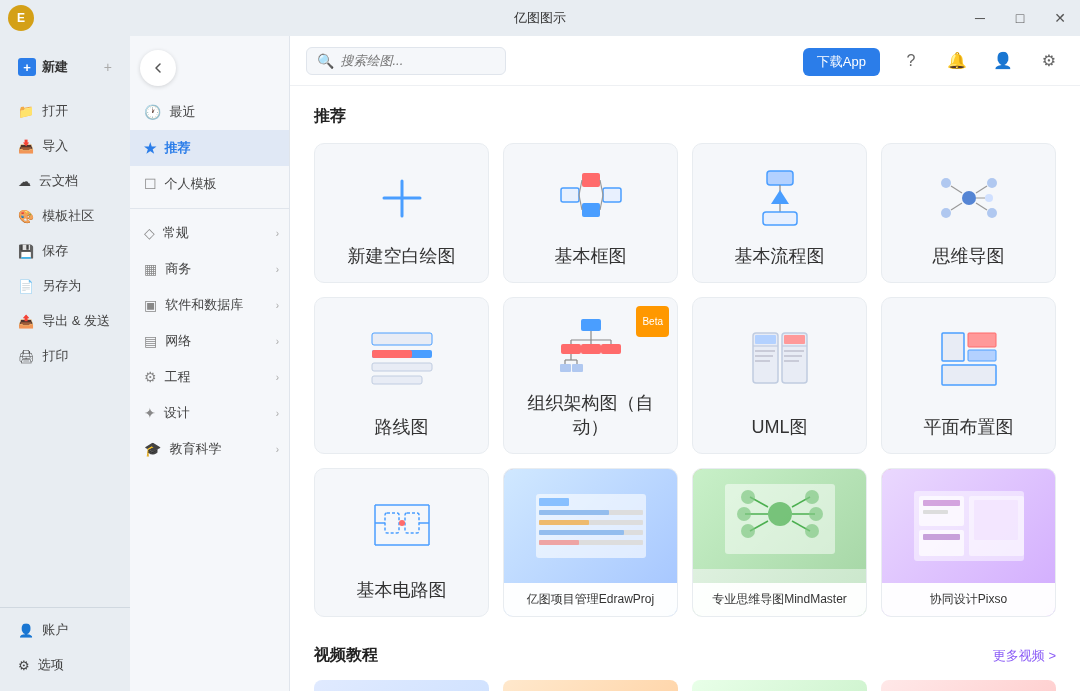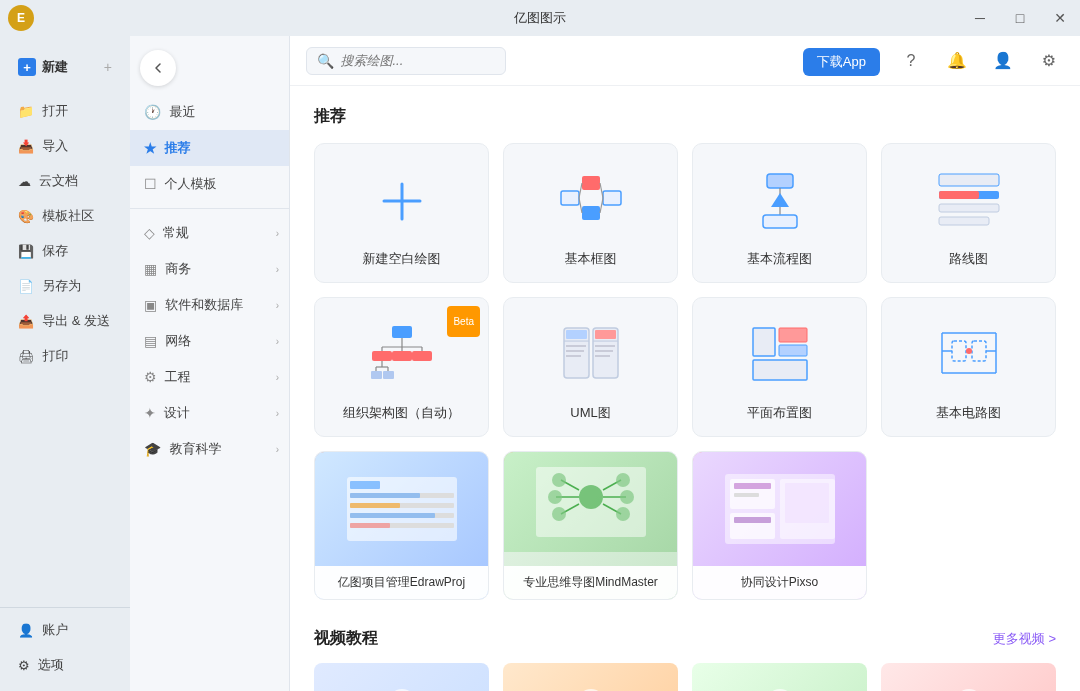--- a/index.html
+++ b/index.html
@@ -238,21 +238,21 @@
       min-height: 140px;
     }
     .template-card-icon {
       flex: 1;
       display: flex;
       align-items: center;
       justify-content: center;
       margin-bottom: 10px;
     }
     .template-card-label {
-      font-size: 13px;
+      font-size: 18px;
       color: #333;
       text-align: center;
     }
     .badge-beta {
       position: absolute;
       top: 8px;
       right: 8px;
       background: #ff9800;
       color: #fff;
       font-size: 10px;
@@ -520,20 +520,38 @@
               <rect x="22" y="3" width="26" height="14" rx="3" fill="#b3d1ff" stroke="#4a9eff" stroke-width="1.5"></rect>
               <line x1="35" y1="17" x2="35" y2="26" stroke="#888" stroke-width="1.2"></line>
               <polygon points="35,22 26,36 44,36" fill="#4a9eff"></polygon>
               <line x1="35" y1="36" x2="35" y2="44" stroke="#888" stroke-width="1.2"></line>
               <rect x="18" y="44" width="34" height="13" rx="3" fill="#e8f0fe" stroke="#4a9eff" stroke-width="1.5"></rect>
             </svg>
           </div>
           <span class="template-card-label">基本流程图</span>
         </div>
 
+        <div class="template-card">
+          <div class="template-card-icon">
+            <svg width="70" height="60" viewBox="0 0 70 60">
+              <circle cx="35" cy="30" r="7" fill="#5585d4"></circle>
+              <circle cx="12" cy="15" r="5" fill="#b0c8f0"></circle>
+              <circle cx="12" cy="45" r="5" fill="#b0c8f0"></circle>
+              <circle cx="58" cy="15" r="5" fill="#b0c8f0"></circle>
+              <circle cx="58" cy="45" r="5" fill="#b0c8f0"></circle>
+              <circle cx="55" cy="30" r="4" fill="#d0e0ff"></circle>
+              <line x1="28" y1="25" x2="17" y2="18" stroke="#999" stroke-width="1.2"></line>
+              <line x1="28" y1="35" x2="17" y2="42" stroke="#999" stroke-width="1.2"></line>
+              <line x1="42" y1="25" x2="53" y2="18" stroke="#999" stroke-width="1.2"></line>
+              <line x1="42" y1="35" x2="53" y2="42" stroke="#999" stroke-width="1.2"></line>
+              <line x1="42" y1="30" x2="51" y2="30" stroke="#999" stroke-width="1.2"></line>
+            </svg>
+          </div>
+          <span class="template-card-label">思维导图</span>
+        </div>
 
         <div class="template-card">
           <div class="template-card-icon">
             <svg width="70" height="65" viewBox="0 0 70 65">
               <rect x="5" y="5" width="60" height="12" rx="2" fill="#e8ecf5" stroke="#4a9eff" stroke-width="1"></rect>
               <rect x="5" y="22" width="60" height="8" rx="2" fill="#4a9eff" stroke="#4a9eff" stroke-width="0"></rect>
               <rect x="5" y="22" width="40" height="8" rx="2" fill="#ff6b6b" stroke="#ff6b6b" stroke-width="0"></rect>
               <rect x="5" y="35" width="60" height="8" rx="2" fill="#e8ecf5" stroke="#c0cce0" stroke-width="1"></rect>
               <rect x="5" y="48" width="50" height="8" rx="2" fill="#e8ecf5" stroke="#c0cce0" stroke-width="1"></rect>
             </svg>

